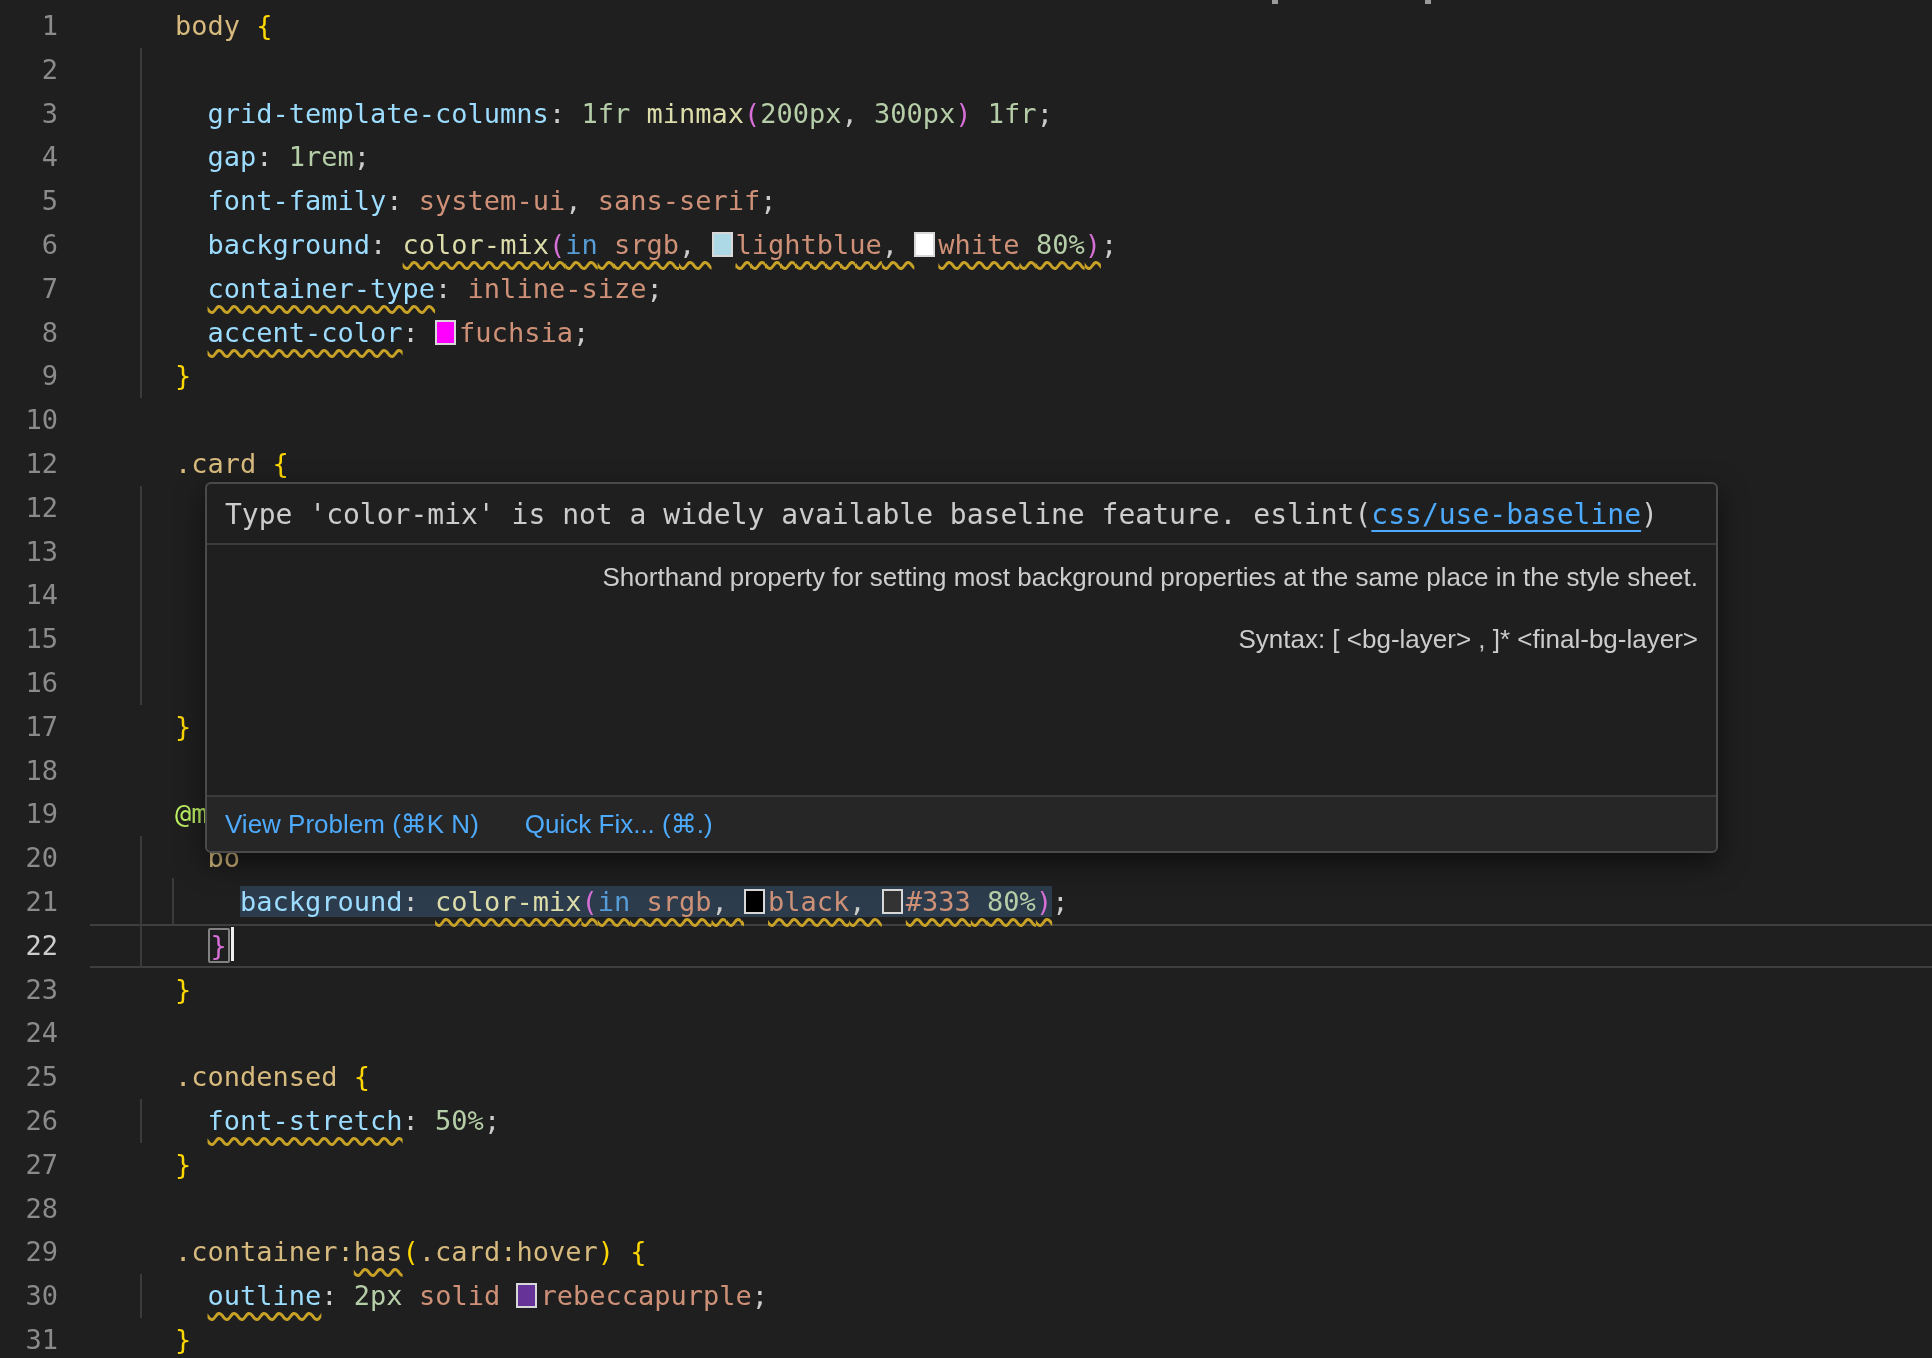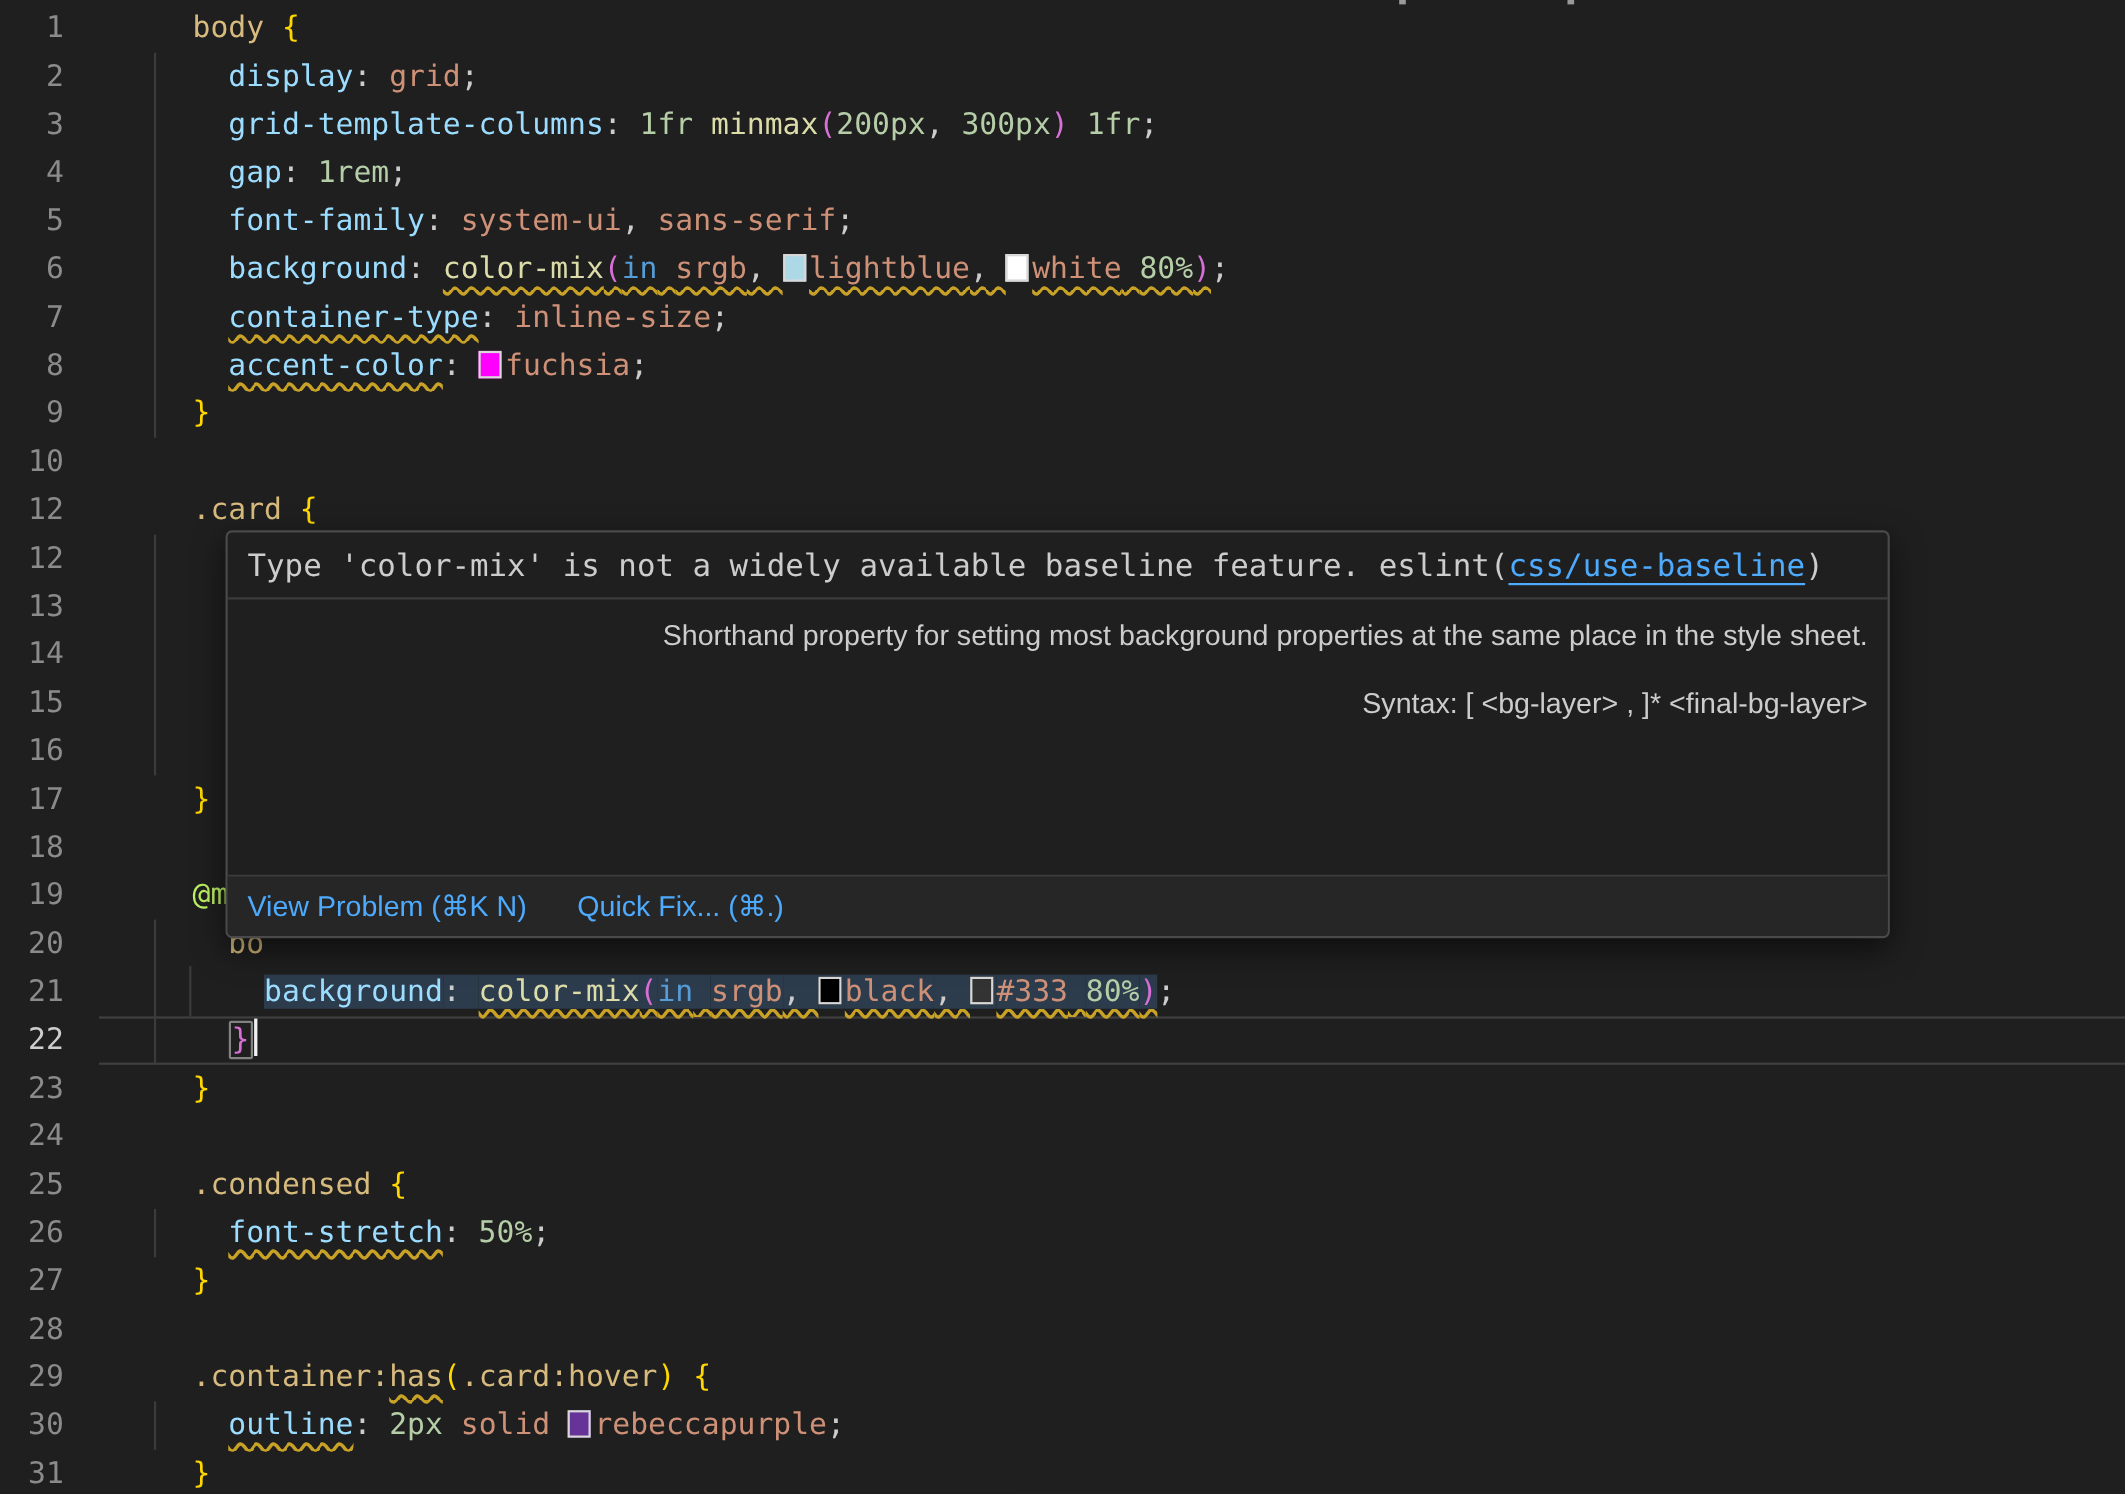--- a/index.html
+++ b/index.html
@@ -55,21 +55,20 @@
       <div class="guide" style="left: 140px; top: 1099px; height: 44px;"></div>
       <div class="guide" style="left: 140px; top: 1274px; height: 44px;"></div>
       <div class="speck" style="left: 1272px; top: 0px; width: 6px;"></div>
       <div class="speck" style="left: 1425px; top: 0px; width: 6px;"></div>
       <div class="line" style="top: 4px;">
         <span class="num">1</span>
         <span class="codeline"><span class="tok c-sel">body </span><span class="tok c-b1">{</span></span>
       </div>
       <div class="line" style="top: 47.8px;">
         <span class="num">2</span>
-        <span class="codeline"><span class="tok c-punc">  </span><span class="tok c-prop">display</span><span class="tok c-punc">: </span><span class="tok c-val">grid</span><span class="tok c-punc">;</span></span>
       </div>
       <div class="line" style="top: 91.6px;">
         <span class="num">3</span>
         <span class="codeline"><span class="tok c-punc">  </span><span class="tok c-prop">grid-template-columns</span><span class="tok c-punc">: </span><span class="tok c-num">1fr </span><span class="tok c-func">minmax</span><span class="tok c-b2">(</span><span class="tok c-num">200px</span><span class="tok c-punc">, </span><span class="tok c-num">300px</span><span class="tok c-b2">)</span><span class="tok c-num"> 1fr</span><span class="tok c-punc">;</span></span>
       </div>
       <div class="line" style="top: 135.4px;">
         <span class="num">4</span>
         <span class="codeline"><span class="tok c-punc">  </span><span class="tok c-prop">gap</span><span class="tok c-punc">: </span><span class="tok c-num">1rem</span><span class="tok c-punc">;</span></span>
       </div>
       <div class="line" style="top: 179.2px;">

